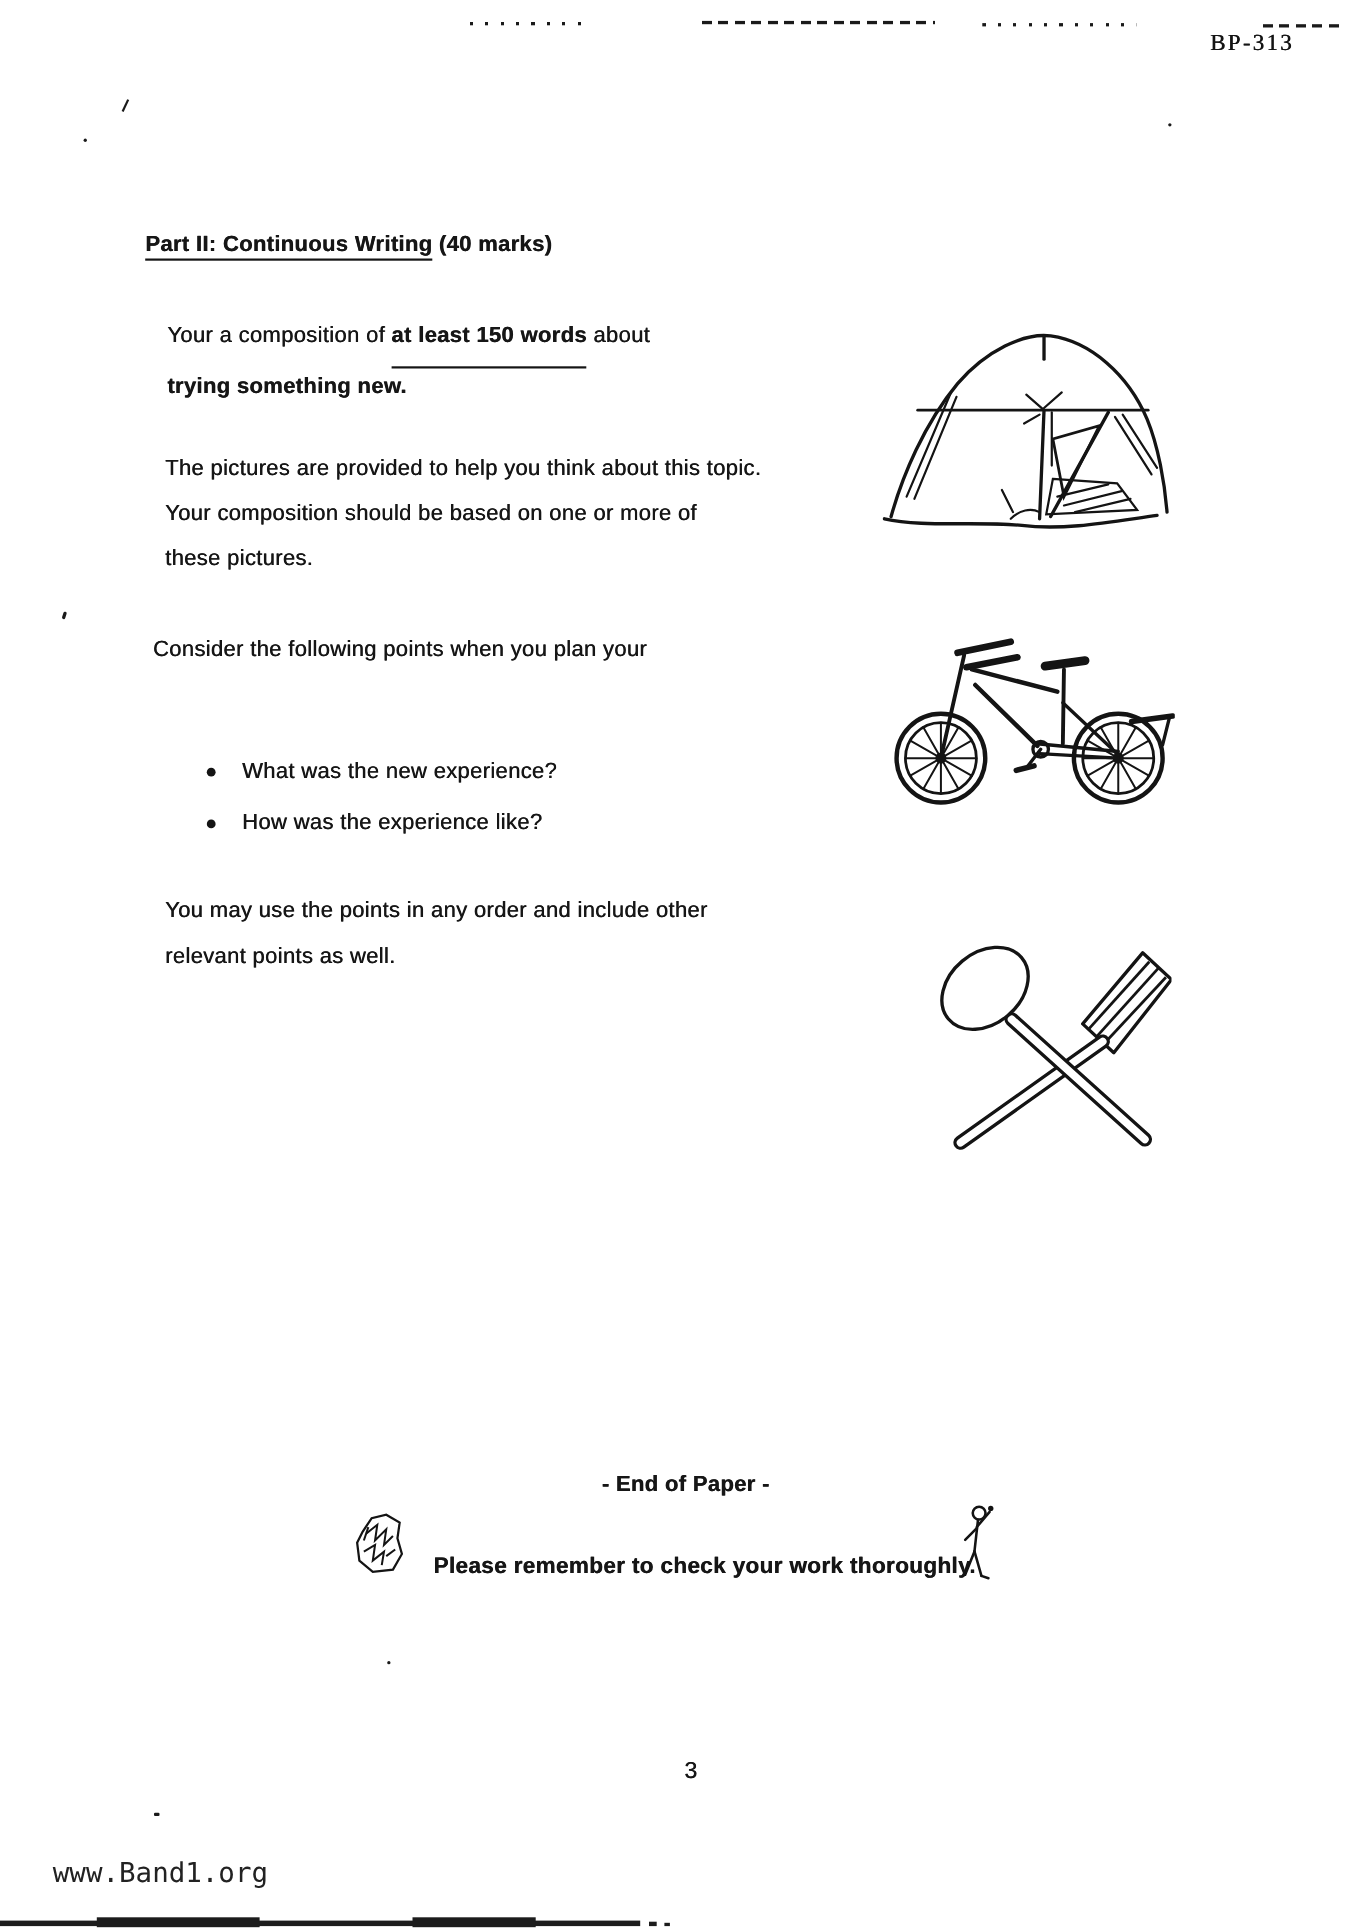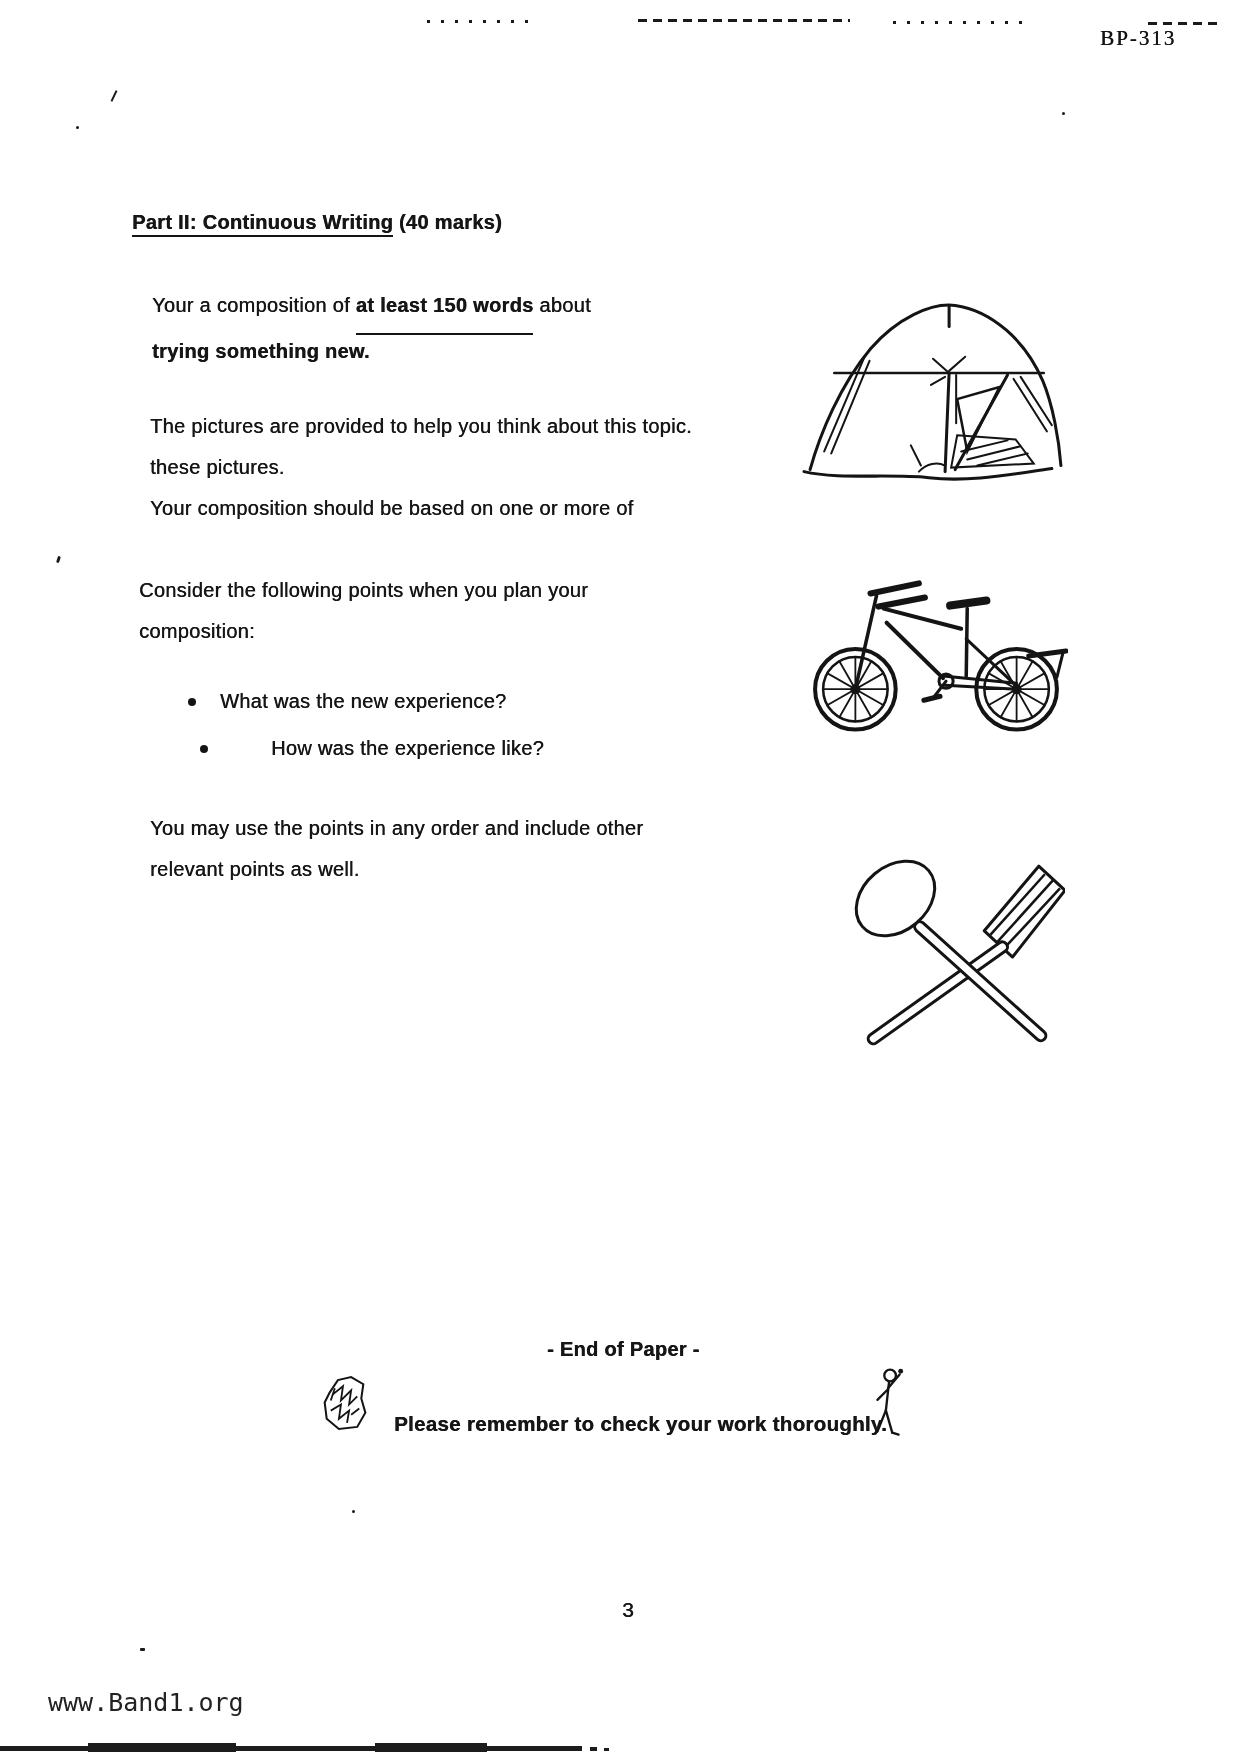--- a/index.html
+++ b/index.html
@@ -58,34 +58,33 @@
     <span class="u">Part II: Continuous Writing</span><span> (40 marks)</span>
   </div>
 
   <div class="abs intro scan-text" style="left:152px;top:282px;">
     <div><span>Your a composition of </span><span class="u">at least 150 words</span><span> about</span></div>
     <div class="b">trying something new.</div>
   </div>
 
   <div class="abs para scan-text" style="left:150px;top:406px;">
     <div>The pictures are provided to help you think about this topic.</div>
+    <div>Your composition should be based on one or more of</div>
     <div>these pictures.</div>
-    <div>Your composition should be based on one or more of</div>
   </div>
 
   <div class="abs para scan-text" style="left:139px;top:570px;">
     <div>Consider the following points when you plan your</div>
-    <div>composition:</div>
   </div>
 
   <div class="abs bullet-row" style="left:188px;top:690px;">
     <span class="bullet-dot"></span>
     <span class="bullet-label scan-text">What was the new experience?</span>
   </div>
-  <div class="abs bullet-row" style="left:200px;top:737px;gap:39px;">
+  <div class="abs bullet-row" style="left:188px;top:737px;">
     <span class="bullet-dot"></span>
     <span class="bullet-label scan-text">How was the experience like?</span>
   </div>
 
   <div class="abs para scan-text" style="left:150px;top:808px;">
     <div>You may use the points in any order and include other</div>
     <div>relevant points as well.</div>
   </div>
 
   <div class="abs" style="left:798px;top:292px;width:272px;height:192px;">

